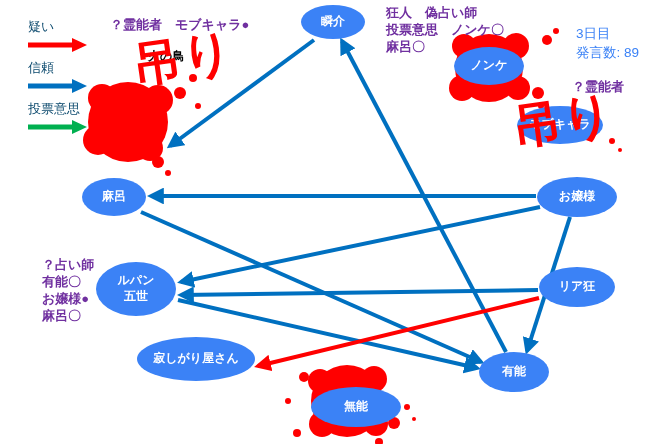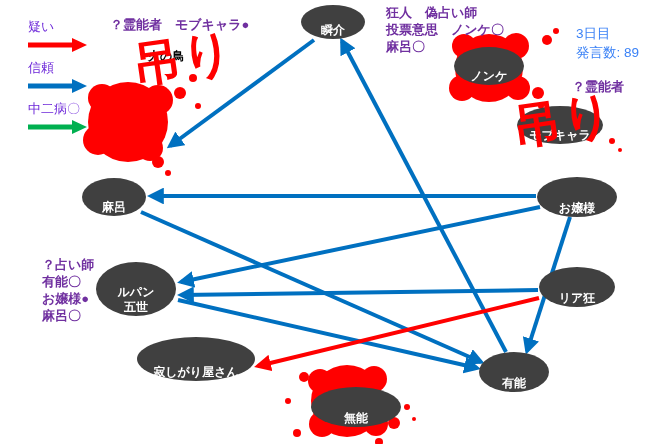--- a/index.html
+++ b/index.html
@@ -5,29 +5,29 @@
   html,body{margin:0;padding:0;background:#fff;}
   #canvas{
     position:relative;width:660px;height:444px;background:#ffffff;overflow:hidden;
     font-family:"Liberation Sans","DejaVu Sans",sans-serif;
   }
   #layer{position:absolute;left:0;top:0;}
   .edge{fill:none;stroke-width:4;}
   .edge.trust{stroke:#0070C0;}
   .edge.suspicion{stroke:#FF0000;}
   .node{
-    position:absolute;background:#404040;border-radius:50%;
-    display:flex;flex-direction:column;align-items:center;justify-content:flex-end;
+    position:absolute;background:#3b82f6;border-radius:50%;
+    display:flex;flex-direction:column;align-items:center;justify-content:center;
     color:#fff;font-weight:bold;font-size:12px;line-height:1.3;text-align:center;
   }
   .annotation{position:absolute;color:#7030A0;font-size:13px;font-weight:bold;line-height:17px;white-space:nowrap;}
   .hanged{position:absolute;font-size:50px;font-weight:bold;color:#FF0000;line-height:1;white-space:nowrap;}
   .dead-name{position:absolute;font-size:12px;font-weight:bold;color:#000;white-space:nowrap;}
   .legend{position:absolute;left:28px;top:18px;}
-  .legend-label{font-size:13px;color:#6d28d9;margin-bottom:2px;white-space:nowrap;}
+  .legend-label{font-size:13px;color:#0c4a6e;margin-bottom:2px;white-space:nowrap;}
   .legend-arrow{display:block;margin-bottom:7px;}
   .day-info{position:absolute;left:576px;top:24px;font-size:13.5px;color:#3b82f6;line-height:19px;white-space:nowrap;}
 </style>
 </head>
 <body>
 
 <div id="canvas">
 
   <svg id="layer" width="660" height="444">
     <defs>
@@ -96,21 +96,21 @@
     <div class="legend-label">疑い</div>
     <svg class="legend-arrow" width="60" height="14">
       <rect x="0" y="4.5" width="44" height="5" fill="#FF0000"></rect>
       <polygon points="44,0 59,7 44,14" fill="#FF0000"></polygon>
     </svg>
     <div class="legend-label">信頼</div>
     <svg class="legend-arrow" width="60" height="14">
       <rect x="0" y="4.5" width="44" height="5" fill="#0070C0"></rect>
       <polygon points="44,0 59,7 44,14" fill="#0070C0"></polygon>
     </svg>
-    <div class="legend-label">中二病〇</div>
+    <div class="legend-label">投票意思</div>
     <svg class="legend-arrow" width="60" height="14">
       <rect x="0" y="4.5" width="44" height="5" fill="#00B050"></rect>
       <polygon points="44,0 59,7 44,14" fill="#00B050"></polygon>
     </svg>
   </div>
 
   <div class="day-info">
     <div>3日目</div>
     <div>発言数: 89</div>
   </div>

